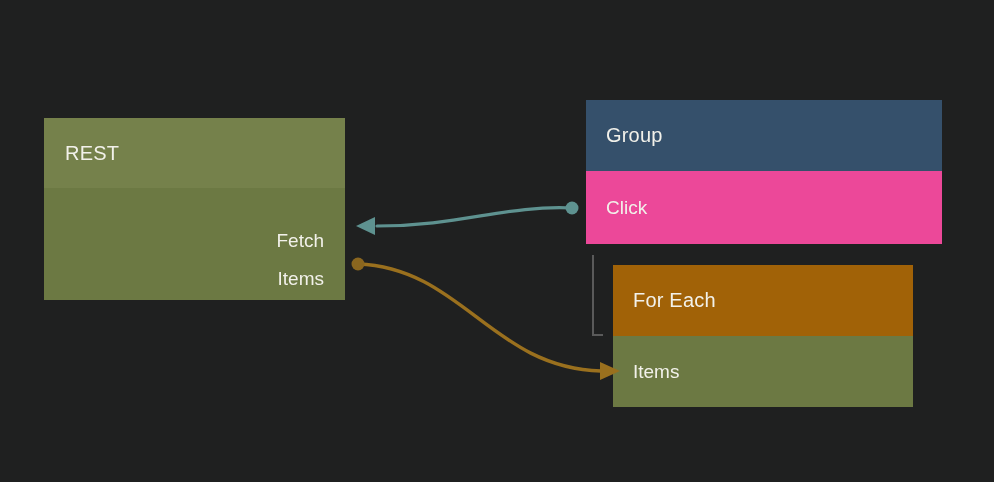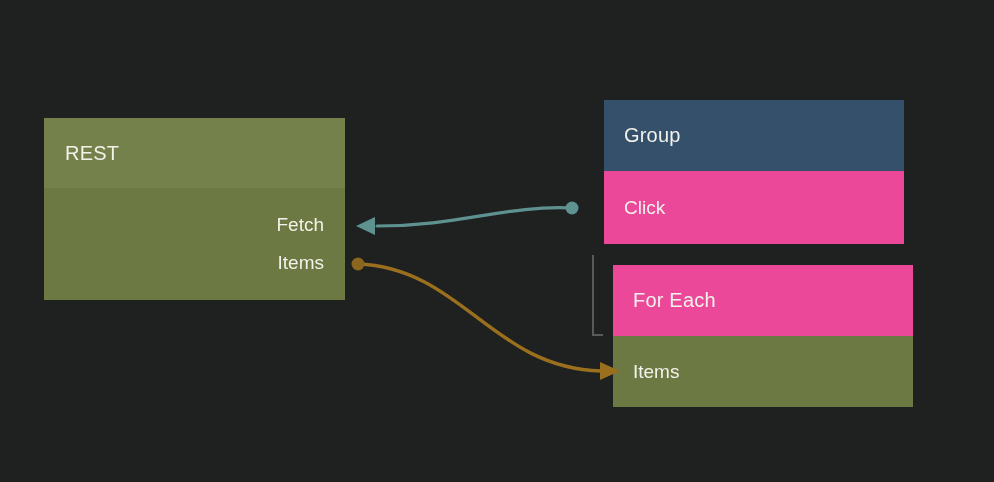--- a/index.html
+++ b/index.html
@@ -35,31 +35,31 @@
     line-height: 38px;
     font-size: 19px;
   }
   .port-row.left  { text-align: left;  padding-left: 20px; }
   .port-row.right { text-align: right; padding-right: 21px; }
 
   
   .node-rest { left: 44px; top: 118px; width: 301px; height: 182px; }
   .node-rest .node-header { height: 70px; padding-left: 21px; background: #75814b; }
   .node-rest .node-body   { background: #6c7943; }
-  .node-rest .port-row:first-child { margin-top: 18px; }
+  .node-rest .port-row:first-child { margin-top: 34px; }
 
   
-  .node-group { left: 604px; top: 100px; width: 300px; height: 144px; }
+  .node-group { left: 586px; top: 100px; width: 356px; height: 144px; }
   .node-group .node-header { height: 71px; padding-left: 20px; background: #35506b; }
   .node-group .node-body   { background: #ec4899; }
   .node-group .port-row:first-child { margin-top: 18px; }
 
   
   .node-foreach { left: 613px; top: 265px; width: 300px; height: 142px; }
-  .node-foreach .node-header { height: 71px; padding-left: 20px; background: #ec4899; }
+  .node-foreach .node-header { height: 71px; padding-left: 20px; background: #a16207; }
   .node-foreach .node-body   { background: #6c7943; }
   .node-foreach .port-row:first-child { margin-top: 17px; }
 
   .wires {
     position: absolute;
     left: 0; top: 0;
     width: 994px;
     height: 482px;
     pointer-events: none;
   }

